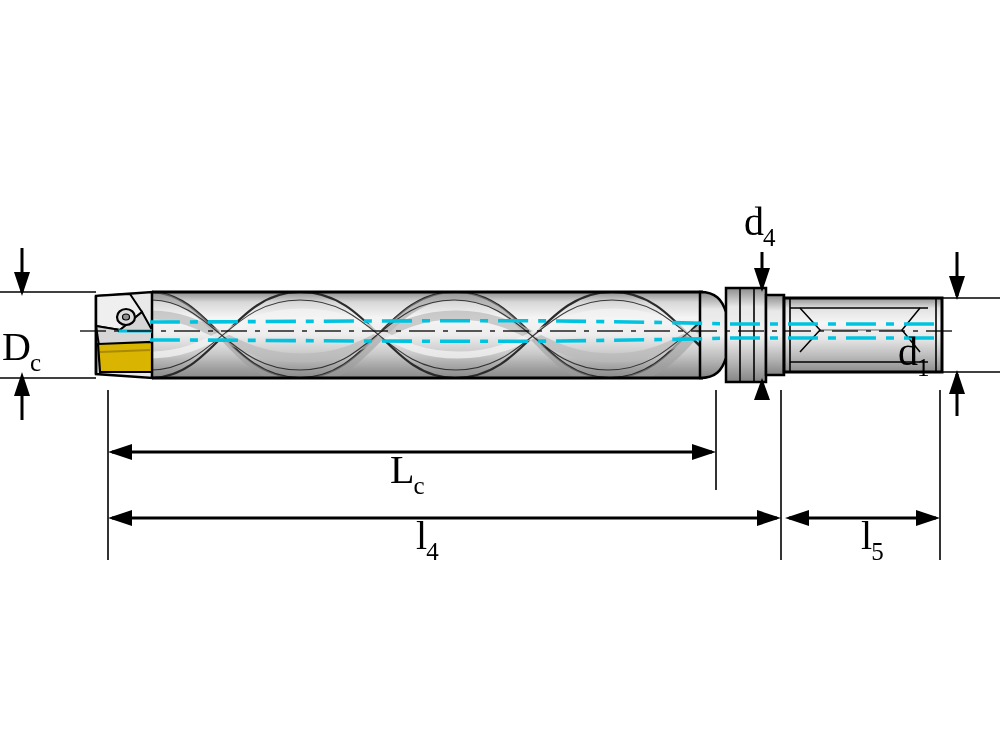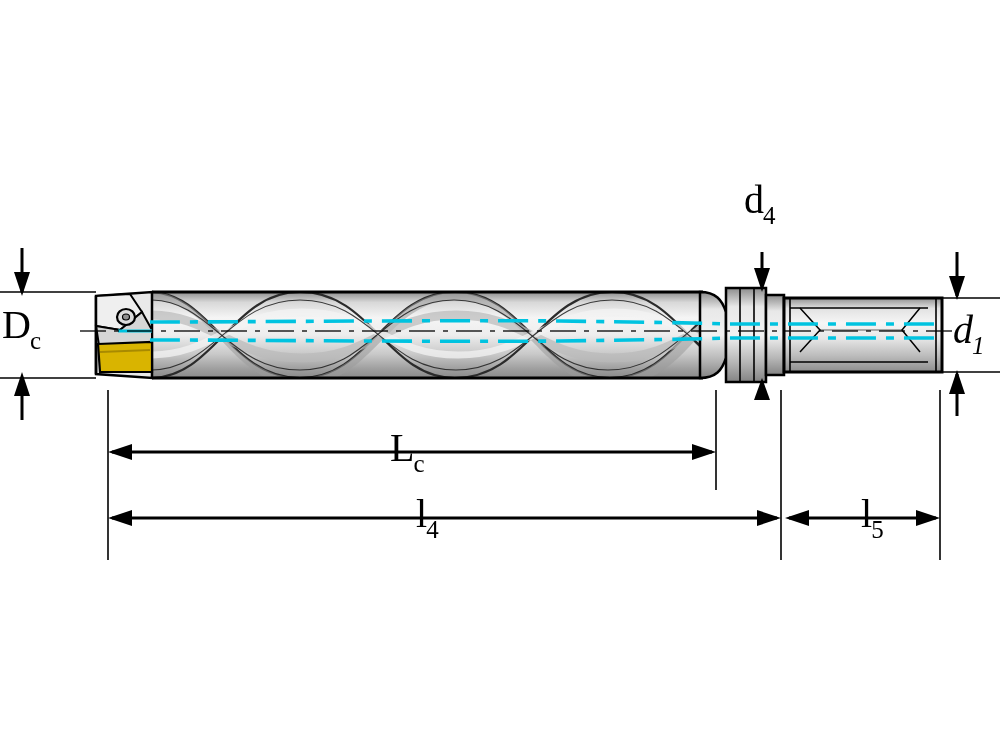--- a/index.html
+++ b/index.html
@@ -21,20 +21,21 @@
     position: absolute;
     left: 0;
     top: 0;
   }
   .dim-label {
     position: absolute;
     font-family: "Liberation Serif", serif;
     color: #000000;
     white-space: nowrap;
     line-height: 1;
+    margin-top: 22px;
   }
   .dim-label .main {
     font-size: 40px;
     font-weight: 400;
   }
   .dim-label .sub {
     font-size: 25px;
     vertical-align: sub;
     position: relative;
     top: 7px;
@@ -206,21 +207,21 @@
   </svg>
 
   <div class="dim-label" style="left:2px; top:305px;text-align:right;">
     <span class="main">D</span><span class="sub">c</span>
   </div>
 
   <div class="dim-label" style="left:744px; top:180px;">
     <span class="main">d</span><span class="sub">4</span>
   </div>
 
-  <div class="dim-label" style="left:953px; top:310px;font-style:italic;">
+  <div class="dim-label" style="left:898px; top:310px;">
     <span class="main">d</span><span class="sub">1</span>
   </div>
 
   <div class="dim-label" style="left:390px; top:428px;">
     <span class="main">L</span><span class="sub">c</span>
   </div>
 
   <div class="dim-label" style="left:416px; top:494px;">
     <span class="main">l</span><span class="sub">4</span>
   </div>

